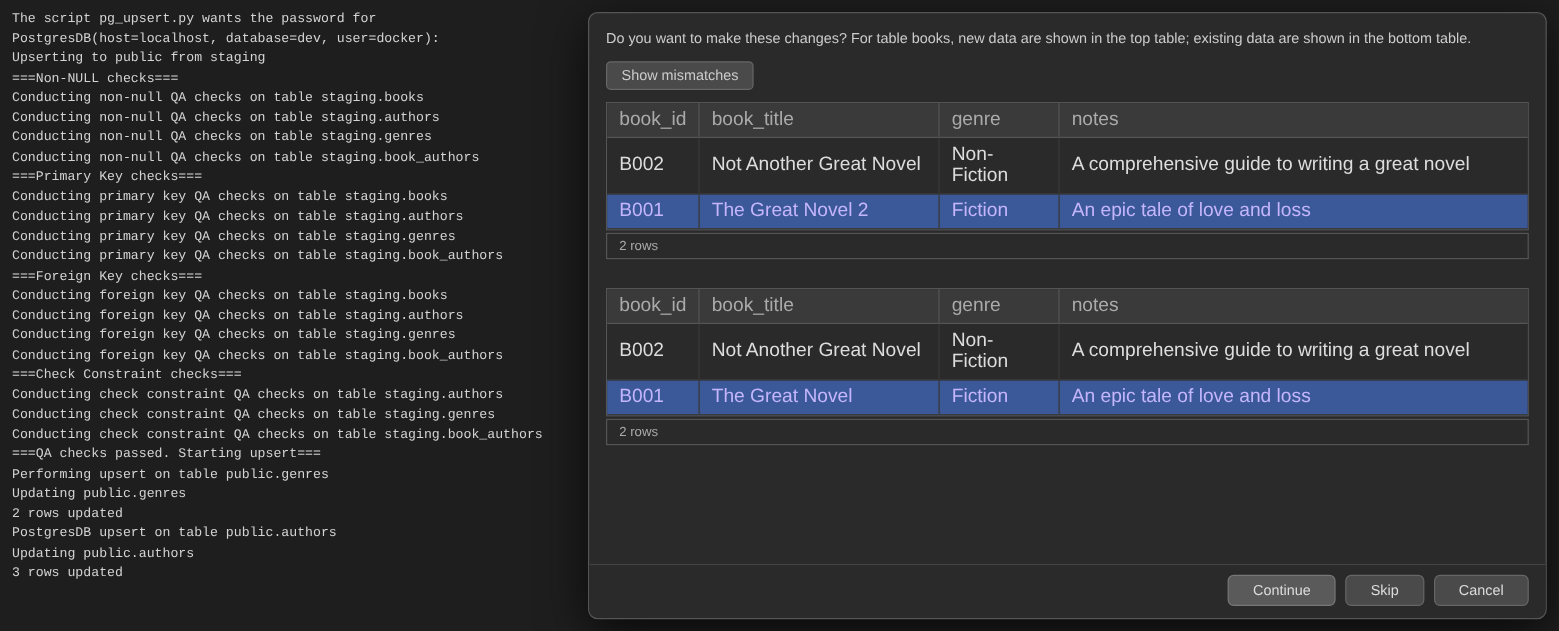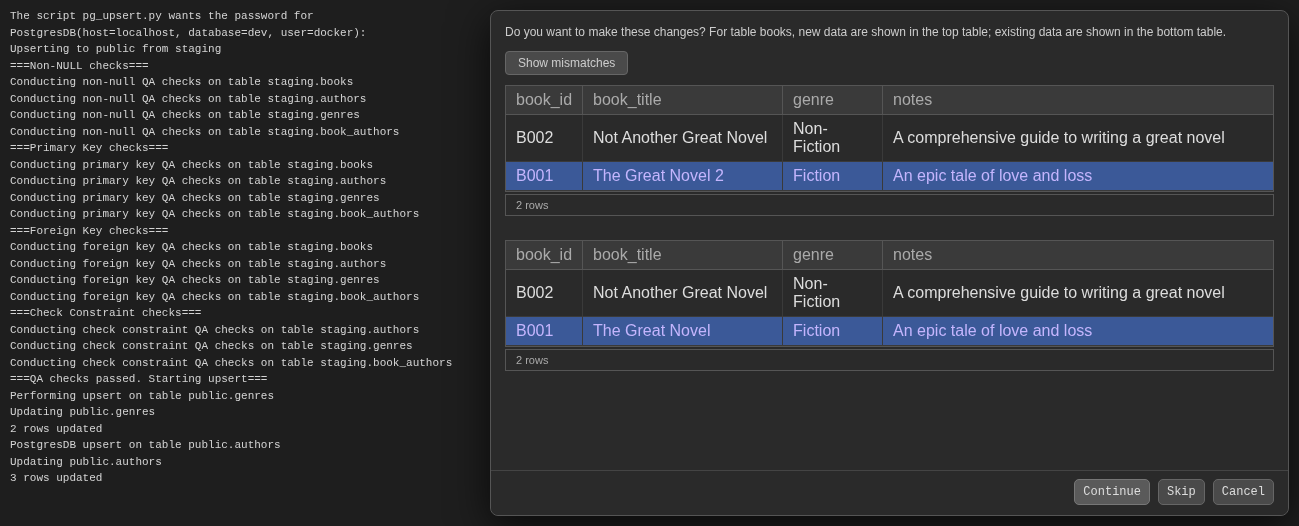--- a/index.html
+++ b/index.html
@@ -179,23 +179,23 @@
       display: flex;
       justify-content: flex-end;
       gap: 8px;
       padding: 8px 14px 10px 14px;
       background: #2a2a2a;
       border-top: 1px solid #444;
       border-radius: 0 0 8px 8px;
     }
 
     .footer-btn {
-      padding: 5px 8px;
+      padding: 5px 20px;
       border-radius: 5px;
-      font-family: Liberation Mono, monospace;
+      font-family: Liberation Sans, sans-serif;
       font-size: 12px;
       cursor: pointer;
       border: 1px solid #666;
       background: #4a4a4a;
       color: #ddd;
     }
     .footer-btn.primary {
       background: #5a5a5a;
       border-color: #777;
     }

